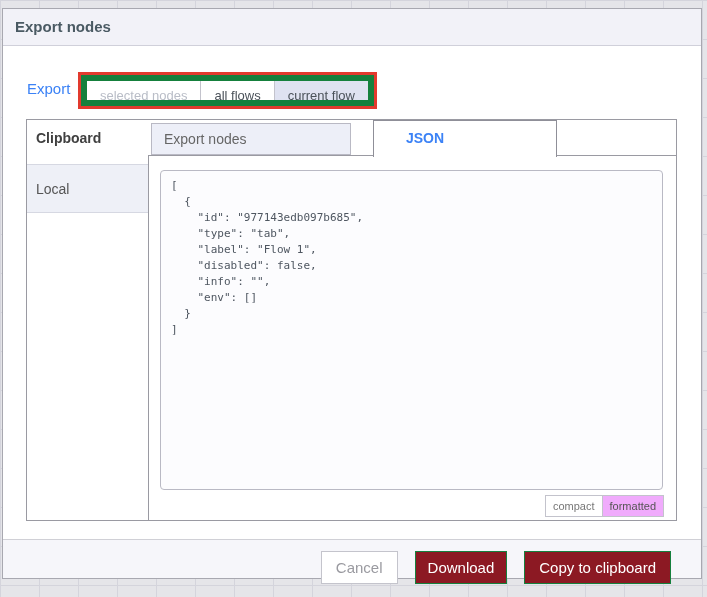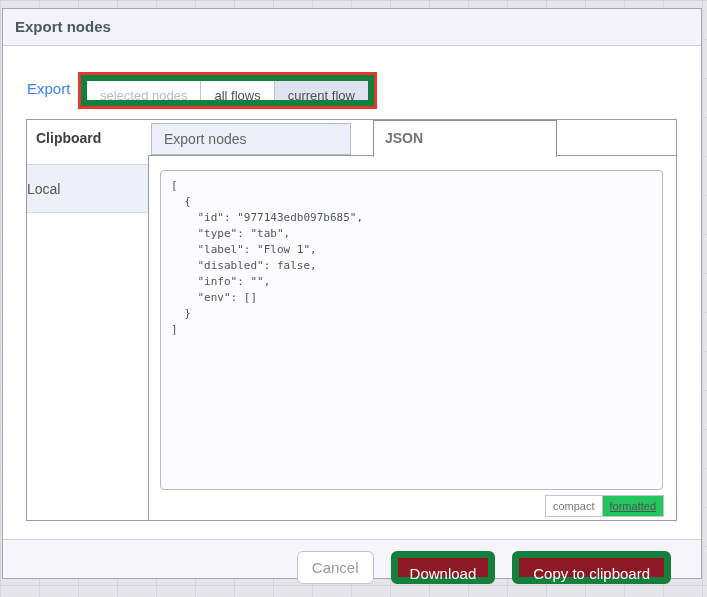--- a/index.html
+++ b/index.html
@@ -104,36 +104,37 @@
     line-height: 30px;
     padding-left: 12px;
     color: #666;
   }
   .tab.active {
     left: 346px; top: 0; width: 184px; height: 37px;
     background: #fff;
     border: 1px solid #8f8f98;
     border-bottom: none;
     line-height: 34px;
-    padding-left: 11px;
+    padding-left: 32px;
     font-weight: bold;
-    color: #737373;
+    color: #3b82f6;
     z-index: 2;
   }
   .lib-divider {
     position: absolute;
     left: 121px; top: 36px; width: 1px; bottom: 0;
     background: #9a9aa2;
   }
   .sidebar-item {
     position: absolute;
     left: 0; width: 121px; height: 49px;
     background: #eef0f7;
     border-bottom: 1px solid #d6d8e2;
     line-height: 48px;
+    padding-left: 9px;
     font-size: 14px;
     color: #555;
     cursor: pointer;
   }
   .sidebar-item.first { top: 44px; border-top: 1px solid #d6d8e2; }
   .sidebar-item.second { top: 93px; }
 
   .json-box {
     position: absolute;
     left: 133px; top: 50px;
@@ -161,52 +162,52 @@
   .format-btn {
     font-size: 11px;
     line-height: 14px;
     padding: 3px 7px;
     border: 1px solid #c3c3cc;
     background: #fff;
     color: #777;
     cursor: pointer;
   }
   .format-btn.first { border-right: none; }
-  .format-btn.selected { background: #22c55e; color: #555; text-decoration: underline; }
+  .format-btn.selected { background: #f0abfc; color: #555; }
 
   
   .dialog-footer {
     position: absolute;
     left: 0; right: 0; top: 530px; bottom: 0;
     background: #f6f6fa;
     border-top: 1px solid #d0d0d6;
     display: flex;
     justify-content: flex-end;
     align-items: flex-start;
     padding: 11px 30px 0 0;
     gap: 17px;
   }
   .btn {
     height: 33px;
     line-height: 31px;
     font-size: 15px;
-    border-radius: 6px;
+    border-radius: 0;
     cursor: pointer;
     font-family: "Liberation Sans", sans-serif;
     white-space: nowrap;
   }
   .btn-secondary {
     background: #fff;
     border: 1px solid #c4c4cc;
     color: #9a9aa0;
     padding: 0 14px;
   }
   .btn-primary {
     background: #8c1923;
-    border: 7px solid #15803d;
+    border: 1px solid #15803d;
     color: #fff;
     padding: 0 12px;
   }
   .btn-primary.wide { padding: 0 14px; }
 </style>
 </head>
 <body>
 
 <div class="dialog">
 

